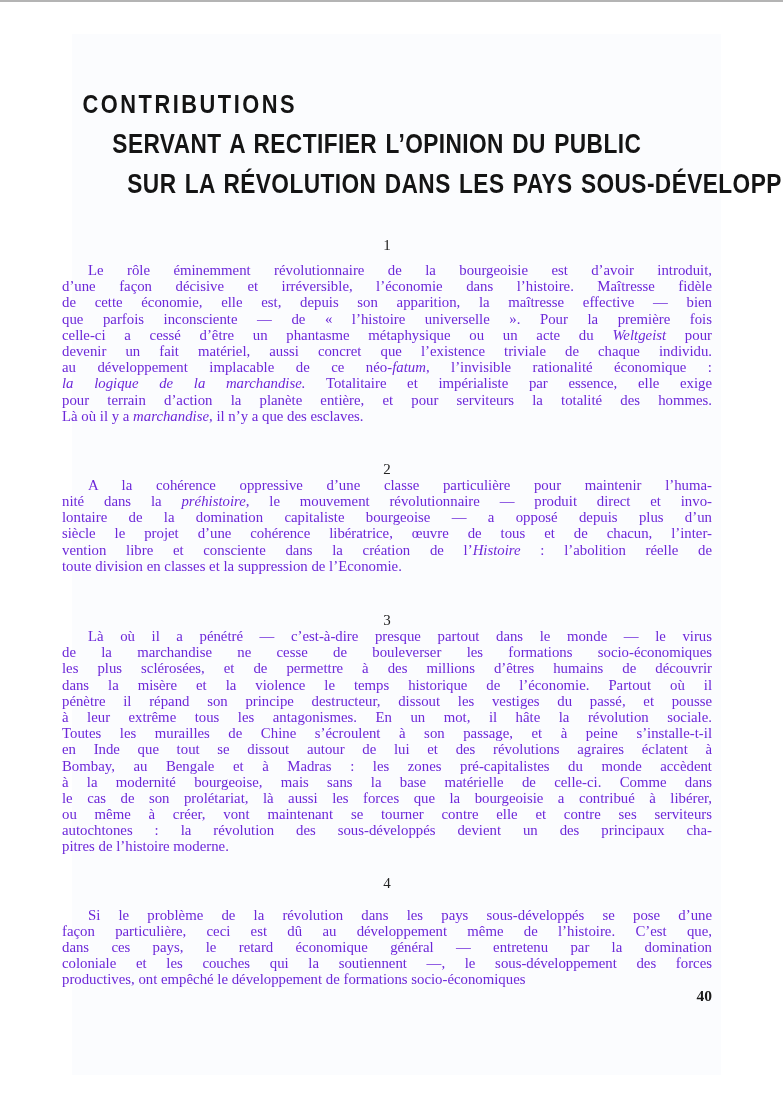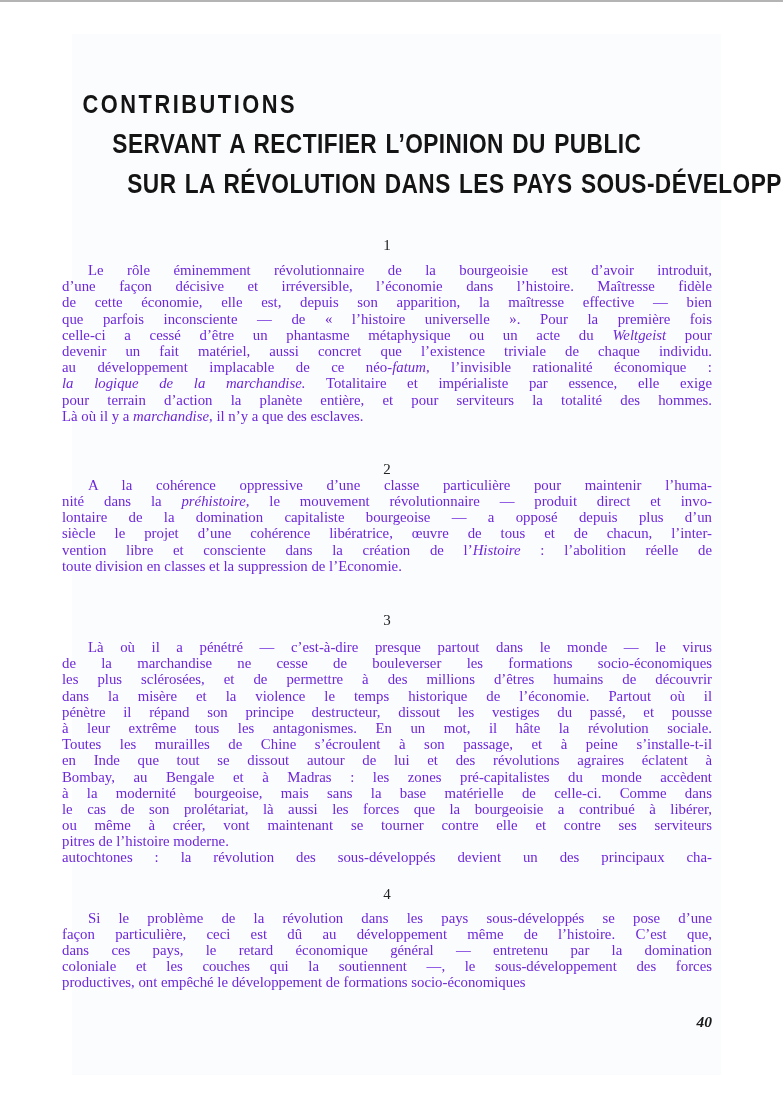--- a/index.html
+++ b/index.html
@@ -59,31 +59,29 @@
     height: 16.2px;
     overflow: hidden;
     text-align: justify;
     text-align-last: justify;
   }
   .line.first { text-indent: 26px; }
   .line.last { text-align-last: left; }
   .line i { font-style: italic; }
   .section-1 { margin-top: 33px; } .section-1 .para { margin-top: 9px; }
   .section-2 { margin-top: 37px; } .section-2 .para { }
-  .section-3 { margin-top: 38px; } .section-3 .para { margin-top: 11px; }
-  .section-4 { margin-top: 20px; } .section-4 .para { margin-top: 8px; }
+  .section-3 { margin-top: 38px; } .section-3 .para { }
+  .section-4 { margin-top: 20px; } .section-4 .para { margin-top: 16px; }
   
   .page-number {
-    margin-top: 23px;
     text-align: right;
     font-size: 15.5px;
     font-weight: bold;
     line-height: 16px;
     color: #1a1a1a;
-    font-style: italic;
   }
 </style>
 </head>
 <body>
 
 <div class="top-edge"></div>
 <div class="scan-tint"></div>
 
 <div class="doc">
 
@@ -136,22 +134,22 @@
           <div class="line">les plus sclérosées, et de permettre à des millions d’êtres humains de découvrir</div>
           <div class="line">dans la misère et la violence le temps historique de l’économie. Partout où il</div>
           <div class="line">pénètre il répand son principe destructeur, dissout les vestiges du passé, et pousse</div>
           <div class="line">à leur extrême tous les antagonismes. En un mot, il hâte la révolution sociale.</div>
           <div class="line">Toutes les murailles de Chine s’écroulent à son passage, et à peine s’installe-t-il</div>
           <div class="line">en Inde que tout se dissout autour de lui et des révolutions agraires éclatent à</div>
           <div class="line">Bombay, au Bengale et à Madras : les zones pré-capitalistes du monde accèdent</div>
           <div class="line">à la modernité bourgeoise, mais sans la base matérielle de celle-ci. Comme dans</div>
           <div class="line">le cas de son prolétariat, là aussi les forces que la bourgeoisie a contribué à libérer,</div>
           <div class="line">ou même à créer, vont maintenant se tourner contre elle et contre ses serviteurs</div>
+          <div class="line">autochtones : la révolution des sous-développés devient un des principaux cha-</div>
           <div class="line last">pitres de l’histoire moderne.</div>
-          <div class="line">autochtones : la révolution des sous-développés devient un des principaux cha-</div>
         </div>
   </div>
 
   <div class="section section-4">
     <div class="section-number">4</div>
     <div class="para">
           <div class="line first">Si le problème de la révolution dans les pays sous-développés se pose d’une</div>
           <div class="line">façon particulière, ceci est dû au développement même de l’histoire. C’est que,</div>
           <div class="line">dans ces pays, le retard économique général — entretenu par la domination</div>
           <div class="line">coloniale et les couches qui la soutiennent —, le sous-développement des forces</div>

